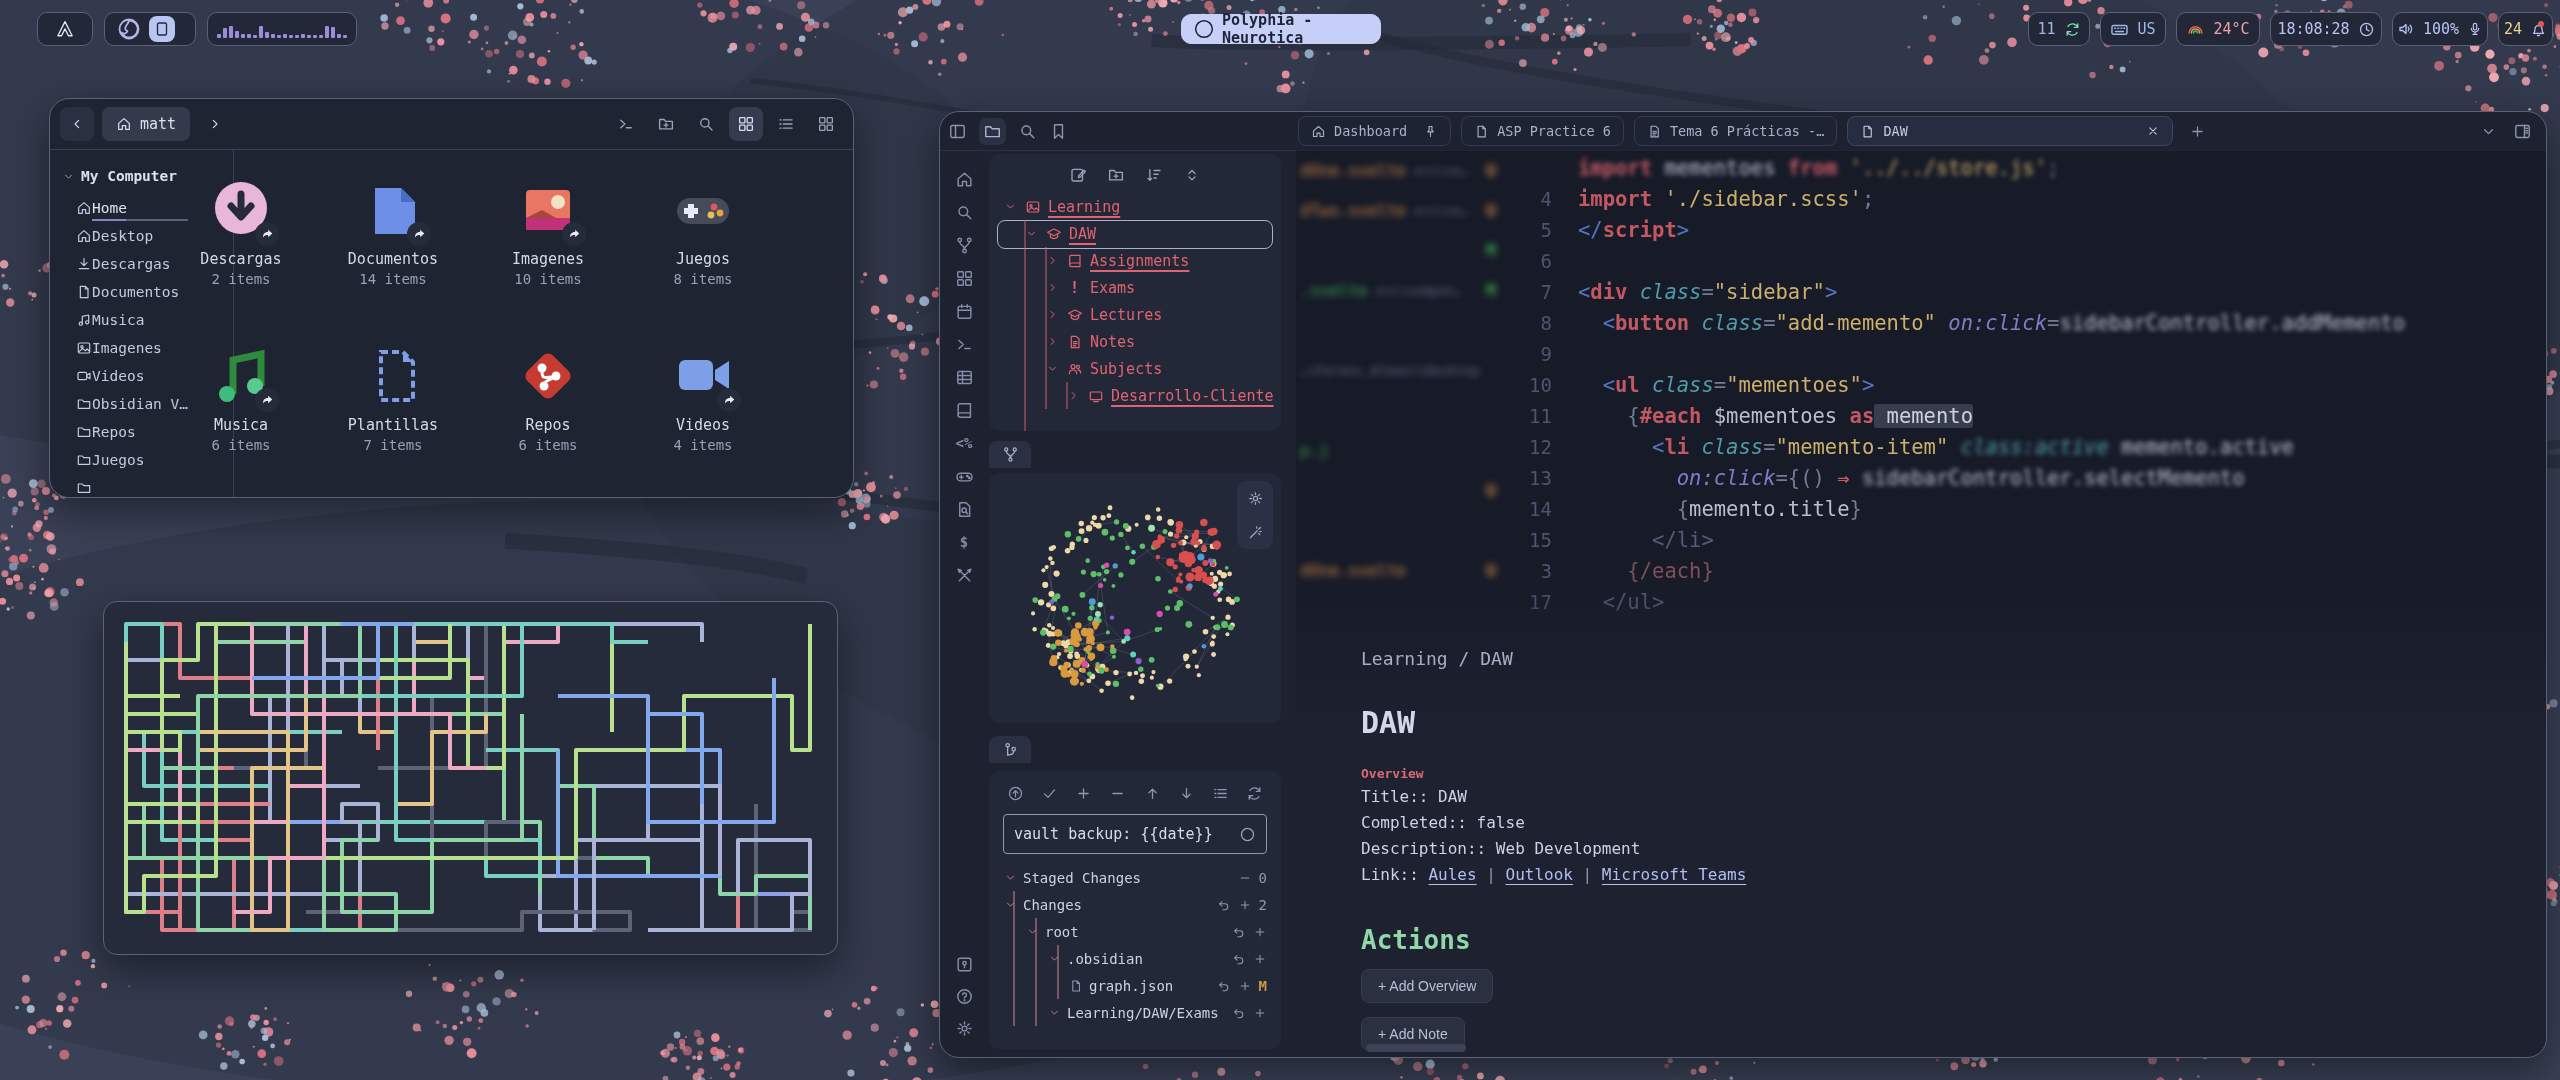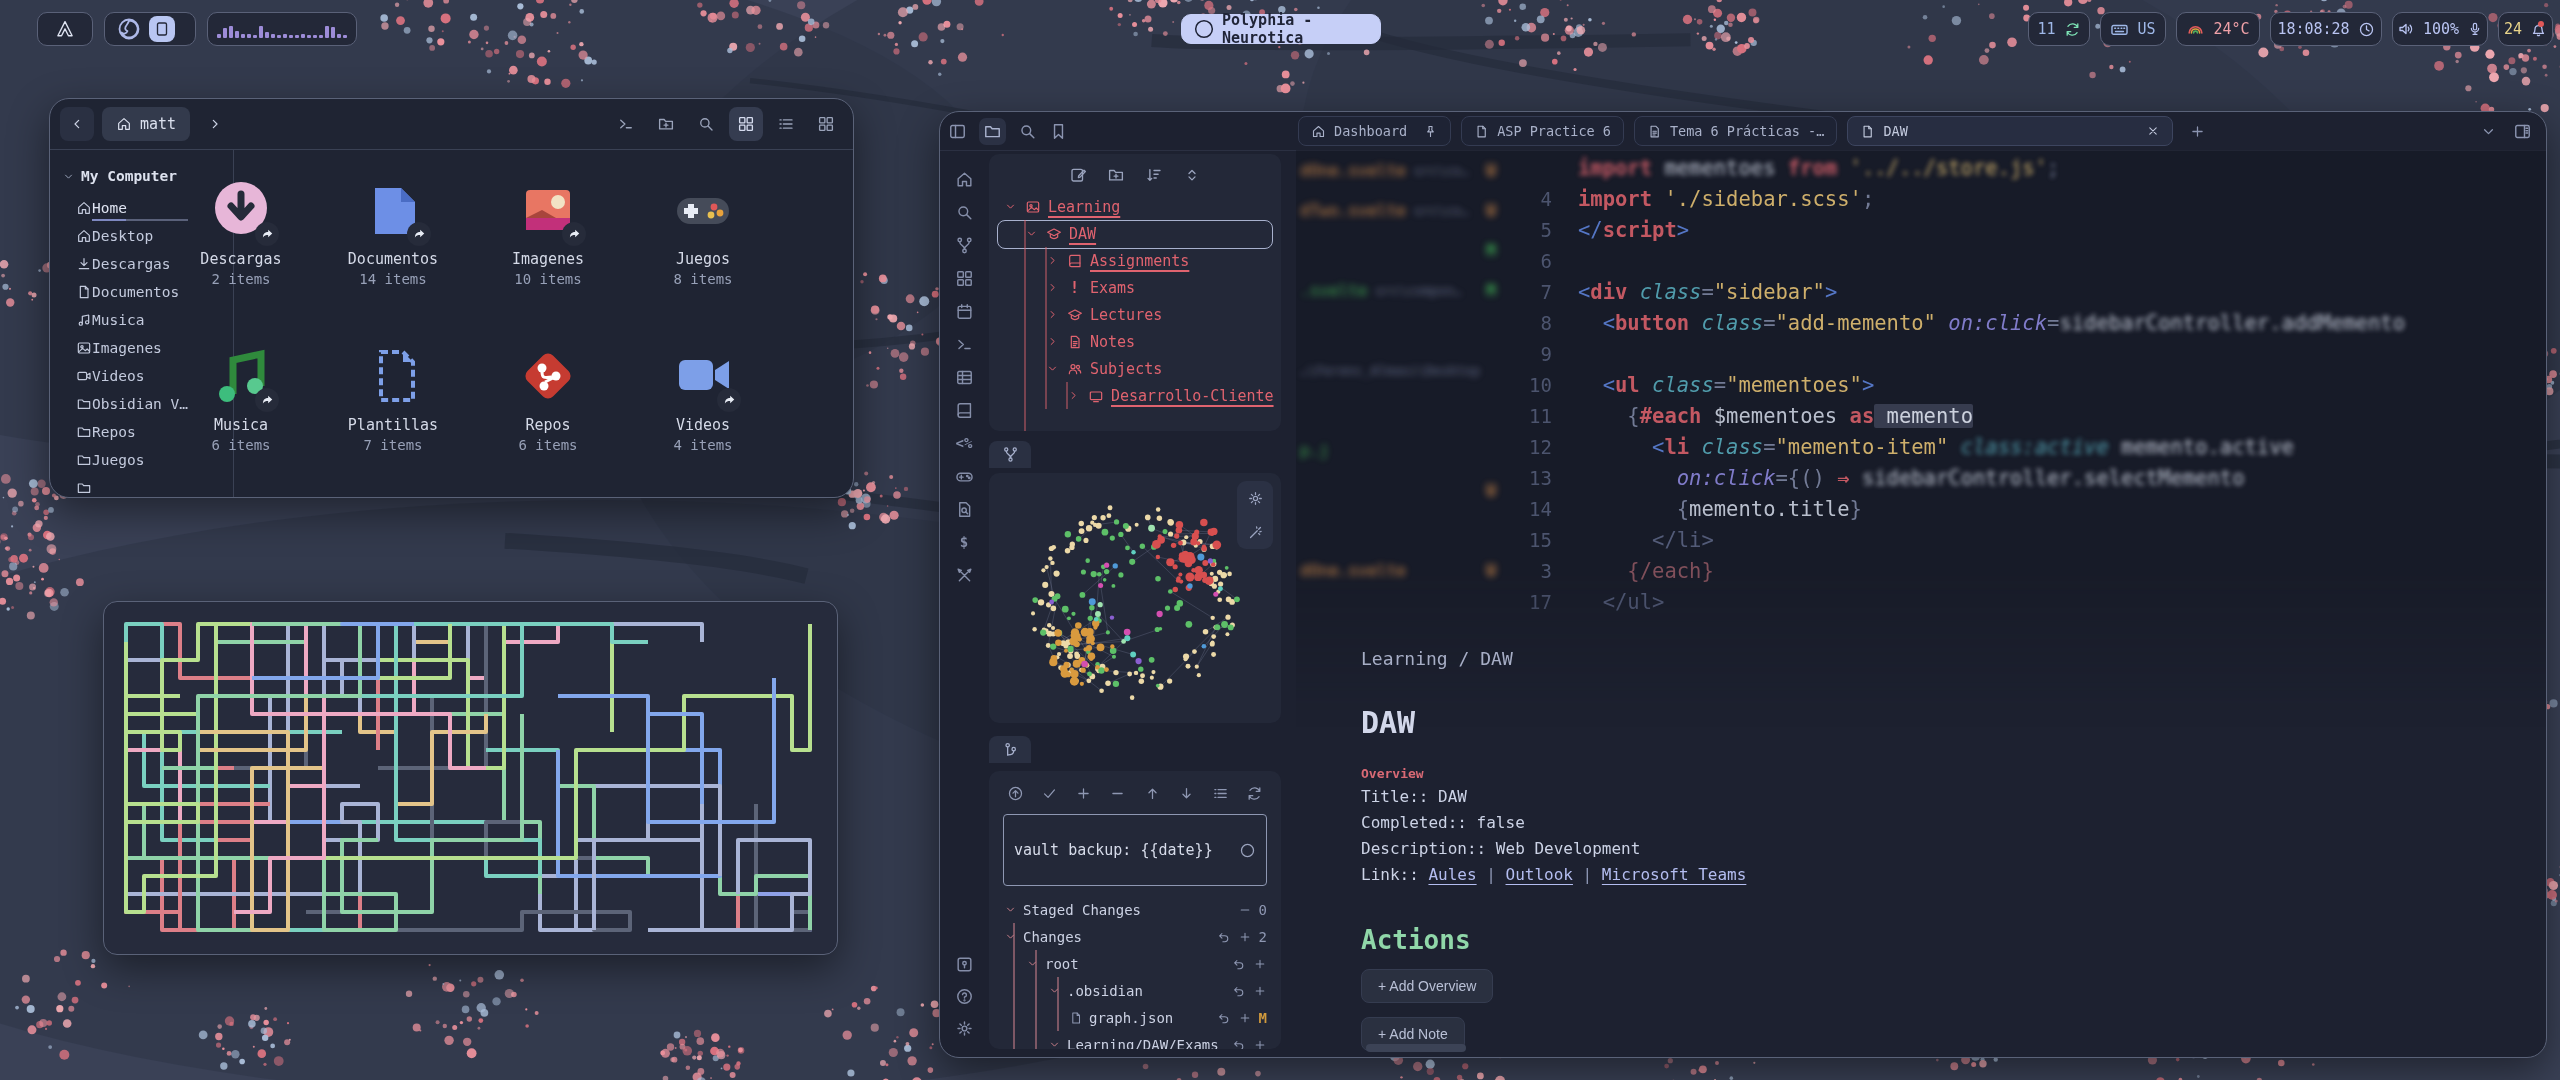--- a/index.html
+++ b/index.html
@@ -71,21 +71,21 @@
   .tsel{position:absolute;left:8px;right:8px;height:27px;border:1.5px solid #a8b1cd;border-radius:8px;}
   .guide{position:absolute;width:1.5px;background:rgba(224,99,111,.45);}
   
   #graph-card{left:49px;top:361px;width:292px;height:250px;}
   .gbtns{position:absolute;right:8px;top:8px;background:#2b3144;border-radius:9px;display:flex;flex-direction:column;color:#9aa3bf;}
   .gbtns div{width:36px;height:34px;display:flex;align-items:center;justify-content:center;}
   
   #git-card{left:49px;top:659px;width:292px;height:278px;overflow:hidden;}
   .git-tools{display:flex;justify-content:space-between;padding:14px 18px 0 18px;color:#8e97b2;}
   .git-input{margin:12px 14px 0 14px;height:38px;border:1px solid #8e97b2;border-radius:4px;display:flex;align-items:center;
-    color:#d6dbe9;font-size:15px;padding:16px 10px;gap:8px;background:transparent;}
+    color:#d6dbe9;font-size:15px;padding:0 10px;gap:8px;background:transparent;}
   .git-input .val{flex:1;white-space:nowrap;overflow:hidden;}
   .grow2{position:relative;display:flex;align-items:center;height:27px;font-size:14px;color:#ccd2e4;gap:6px;}
   .grow2 .chev{color:#c87e8a;width:14px;display:flex;justify-content:center;}
   .grow2 .acts{margin-left:auto;display:flex;align-items:center;gap:7px;color:#8e97b2;padding-right:14px;}
   .grow2 .acts .m{color:#d19a3d;font-weight:bold;}
   .gguide{position:absolute;width:1.5px;background:rgba(200,126,138,.55);}
   
   #obs .main{position:absolute;left:48px;top:38px;right:0;bottom:0;}
   #code-layer{position:absolute;left:308px;top:0;right:0;height:590px;overflow:hidden;
     -webkit-mask-image:linear-gradient(#000 72%,transparent 98%);mask-image:linear-gradient(#000 72%,transparent 98%);}

